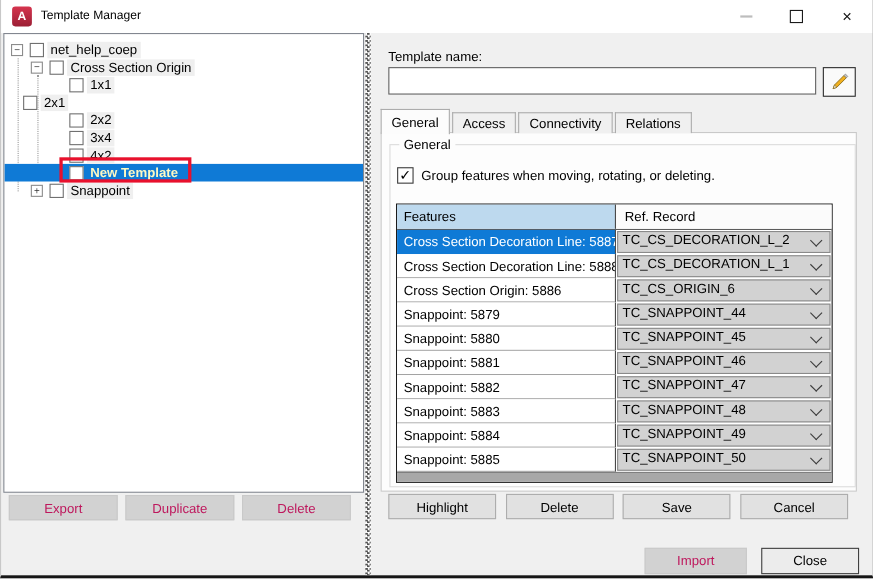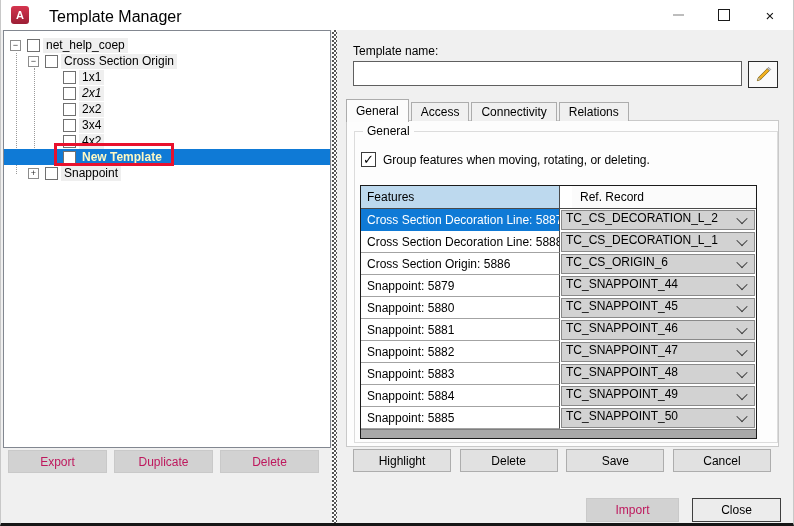--- a/index.html
+++ b/index.html
@@ -4,21 +4,21 @@
 <style>
   html,body{margin:0;padding:0;background:#fff;}
   body{font-family:"Liberation Sans",sans-serif;font-size:12px;color:#000;}
   .dialog{position:relative;width:794px;height:526px;background:#f0f0f0;overflow:hidden;
           box-sizing:border-box;border-bottom:3px solid #161616;border-left:1px solid #c8c8c8;border-right:1px solid #c8c8c8;}
   
   .titlebar{position:absolute;left:0;top:0;width:100%;height:30px;background:#fff;}
   .app-icon{position:absolute;left:10px;top:6px;width:18px;height:18px;border-radius:3px;
             background:linear-gradient(180deg,#d5344e 0%,#9c1f35 100%);
             display:flex;align-items:center;justify-content:center;color:#fff;font-weight:bold;font-size:11px;}
-  .title-text{position:absolute;left:48px;top:8px;font-size:16px;}
+  .title-text{position:absolute;left:36px;top:8px;font-size:11px;}
   .win-controls{position:absolute;right:0;top:0;height:30px;display:flex;}
   .win-btn{width:46px;height:30px;display:flex;align-items:center;justify-content:center;background:#fff;}
   .min-glyph{width:11px;height:2px;background:#bdbdbd;}
   .max-glyph{width:10px;height:10px;border:1px solid #1a1a1a;background:transparent;}
   .close-glyph{font-size:15px;line-height:1;color:#111;}
   
   .tree-panel{position:absolute;left:2px;top:30px;width:328px;height:418px;background:#fff;
               border:1px solid #828790;box-sizing:border-box;overflow:hidden;}
   .tree-rows{position:relative;padding-top:6px;z-index:1;}
   .tree-row{display:flex;align-items:center;height:16px;cursor:default;}
@@ -62,21 +62,21 @@
   .tab-page{position:absolute;left:345px;top:120px;width:433px;height:327px;background:#fdfdfd;
             border:1px solid #c9c9c9;box-sizing:border-box;z-index:2;}
   
   .groupbox{position:absolute;left:7px;top:10px;width:424px;height:312px;border:1px solid #dcdcdc;box-sizing:border-box;}
   .groupbox-title{position:absolute;left:8px;top:-8px;background:#fdfdfd;padding:0 4px;}
   .gf-check-row{position:absolute;left:14px;top:31px;display:flex;align-items:center;}
   .gf-cb{width:15px;height:15px;border:1px solid #3b3b3b;background:#fff;box-sizing:border-box;
          display:flex;align-items:center;justify-content:center;font-size:13px;line-height:1;color:#000;margin-right:7px;}
   
   .ftable{position:absolute;left:13px;top:64px;width:397px;background:#fff;border:1px solid #1b1b1b;box-sizing:border-box;}
-  .fhead{display:flex;height:22px;border-bottom:1px solid #4a4a4a;gap:12px;}
+  .fhead{display:flex;height:22px;border-bottom:1px solid #4a4a4a;}
   .fhead .hc1{width:199px;box-sizing:border-box;background:var(--hdr,#bdd9ee);border-right:1px solid #4a4a4a;
               display:flex;align-items:center;padding-left:6px;}
   .fhead .hc2{flex:1;background:#fbfbfb;display:flex;align-items:center;padding-left:8px;}
   .frow{display:flex;height:22px;}
   .frow .feat{width:199px;box-sizing:border-box;background:#fff;border-right:1px solid #4a4a4a;
               border-bottom:1px solid #a3a3a3;display:flex;align-items:center;padding-left:6px;white-space:nowrap;overflow:hidden;}
   .frow.sel .feat{background:var(--sel,#0f7ad6);color:#fff;border-bottom-color:var(--sel,#0f7ad6);}
   .frow .rec{flex:1;display:flex;padding:1px;box-sizing:border-box;}
   .dd{flex:1;display:flex;align-items:flex-start;background:#d2d2d2;border:1px solid #8a8a8a;padding-left:4px;box-sizing:border-box;cursor:default;}
   .chev{margin-left:auto;width:24px;display:flex;align-items:center;justify-content:center;align-self:stretch;}
@@ -117,21 +117,21 @@
         <div class="tree-row" style="padding-left: 24px;">
           <span class="exp">−</span>
           <span class="cb"></span>
           <span class="lbl">Cross Section Origin</span>
         </div>
         <div class="tree-row" style="padding-left: 42px;">
           <span class="exp none"></span>
           <span class="cb"></span>
           <span class="lbl">1x1</span>
         </div>
-        <div class="tree-row" style="padding-left: 42px; font-style: italic;">
+        <div class="tree-row" style="">
           <span class="exp none"></span>
           <span class="cb"></span>
           <span class="lbl">2x1</span>
         </div>
         <div class="tree-row" style="padding-left: 42px;">
           <span class="exp none"></span>
           <span class="cb"></span>
           <span class="lbl">2x2</span>
         </div>
         <div class="tree-row" style="padding-left: 42px;">

